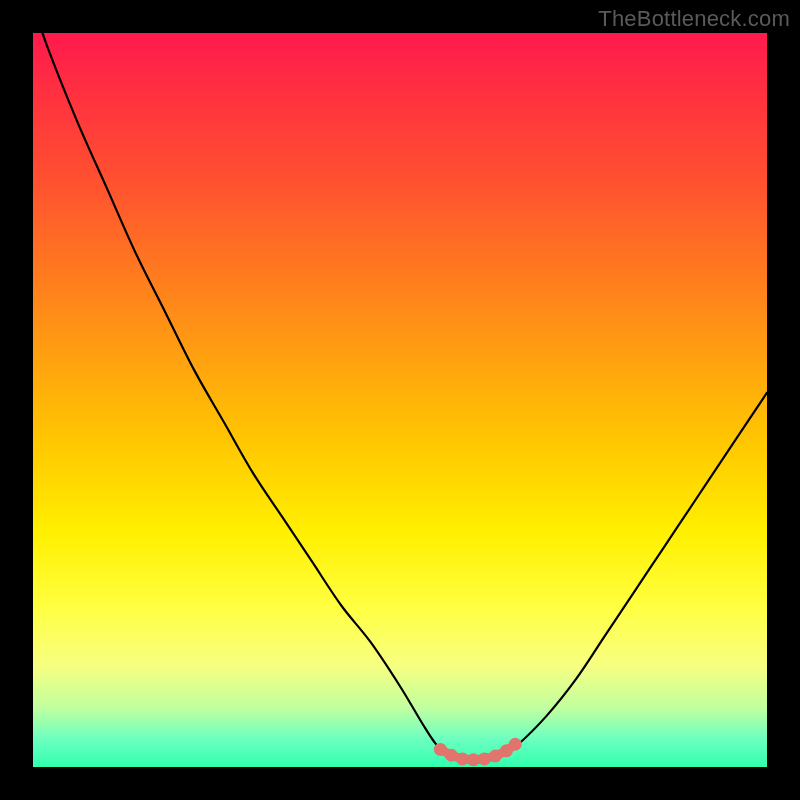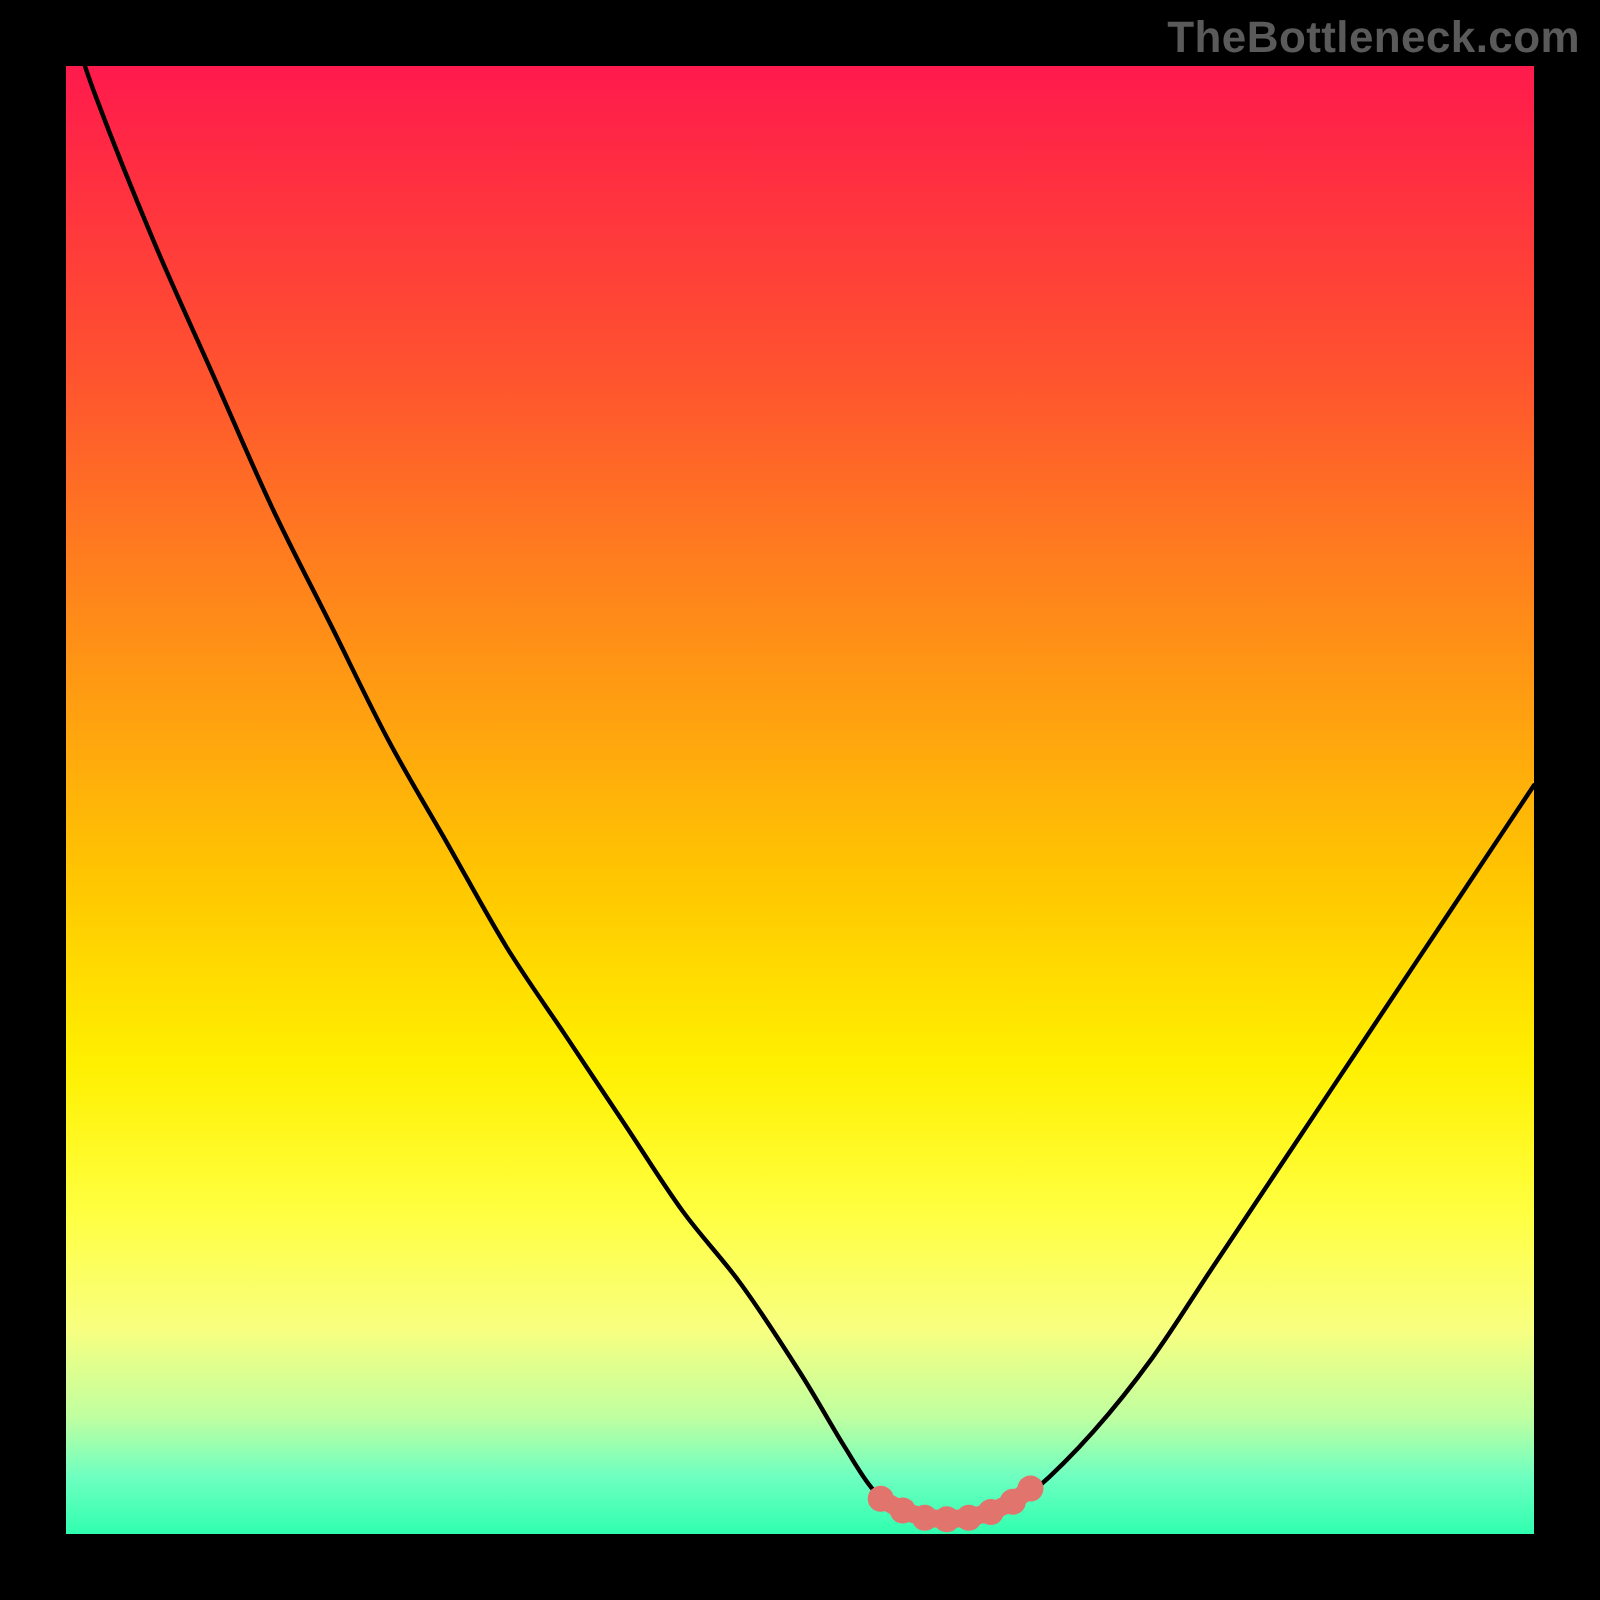--- a/index.html
+++ b/index.html
@@ -29,21 +29,21 @@
       #c0ffa0 92%,
       #70ffc0 96%,
       #30ffb0 100%);
   }
   .watermark {
     position: absolute;
     top: 6px;
     right: 10px;
     font-family: Arial, Helvetica, sans-serif;
     font-size: 22px;
-    font-weight: 700;
+    font-weight: 400;
     color: #5a5a5a;
     letter-spacing: 0.2px;
   }
   svg.curve {
     position: absolute;
     left: 0;
     top: 0;
     width: 734px;
     height: 734px;
     overflow: visible;

